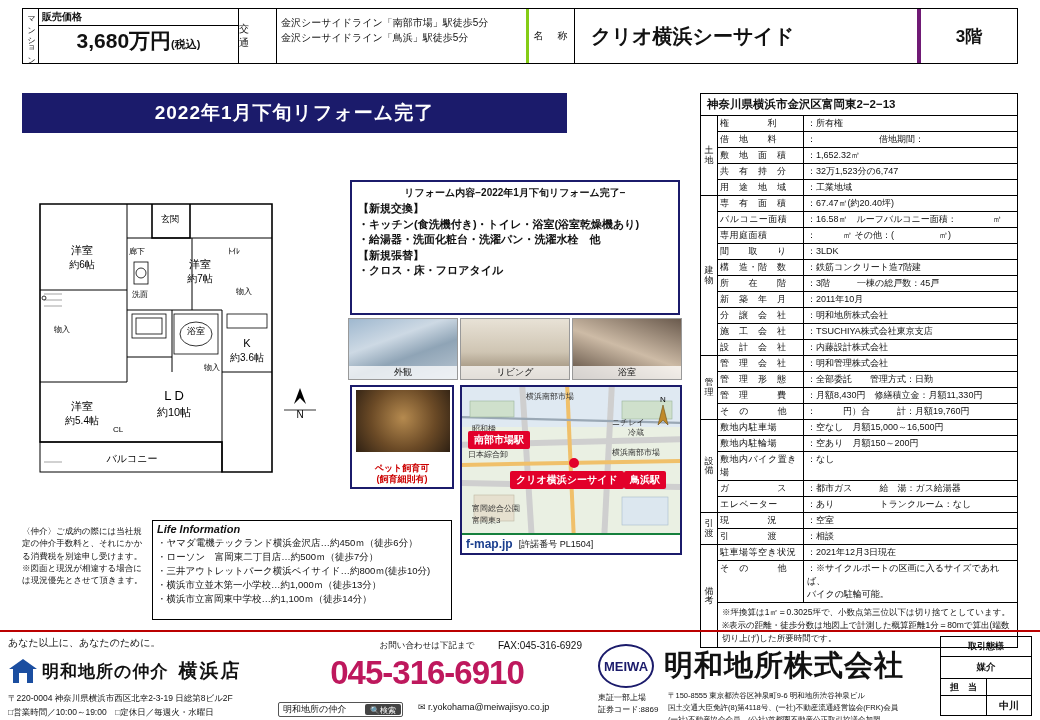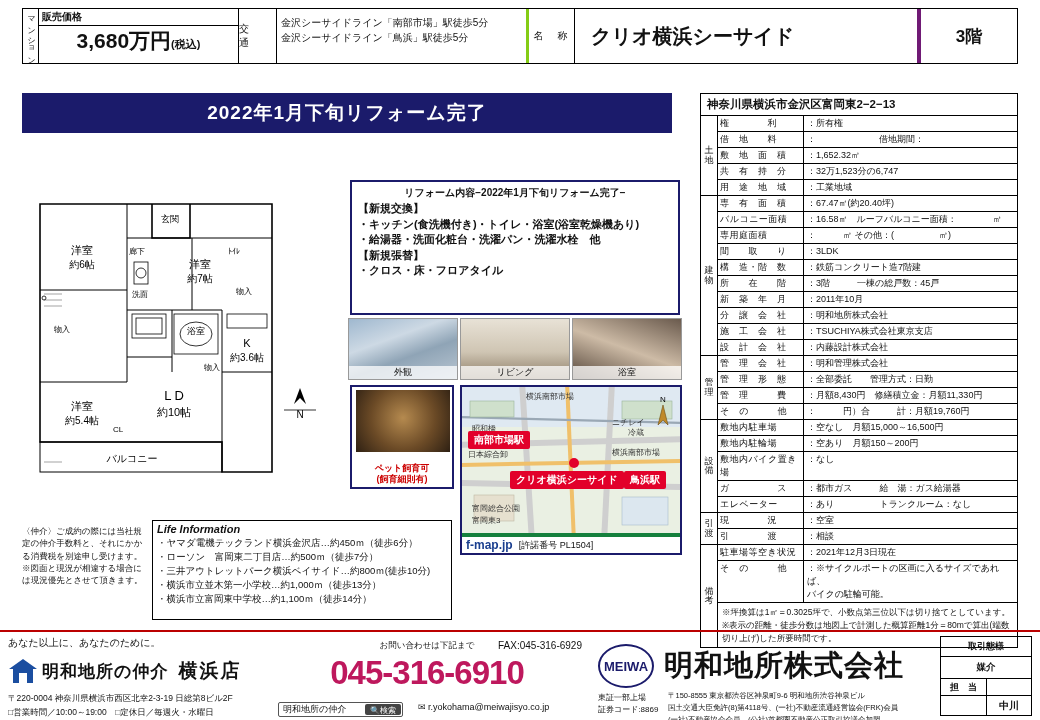--- a/index.html
+++ b/index.html
@@ -21,21 +21,21 @@
   .th-price .val small { font-size:11px; font-weight:bold; }
   .th-traffic { width:290px; border-right:3px solid #84cc16; display:flex; }
   .th-traffic .tl { width:38px; border-right:1px solid #000; font-size:10px; display:flex; align-items:center; justify-content:center; letter-spacing:4px; }
   .th-traffic .tr { flex:1; padding:6px 4px; font-size:10px; line-height:1.5; }
   .th-name { flex:1; border-right:4px solid #701a75; display:flex; }
   .th-name .nl { width:46px; border-right:1px solid #000; font-size:10px; display:flex; align-items:center; justify-content:center; letter-spacing:2px; }
   .th-name .nr { flex:1; display:flex; align-items:center; padding-left:16px; font-size:20px; font-weight:bold; }
   .th-floor { width:96px; display:flex; align-items:center; justify-content:center; font-size:17px; font-weight:bold; }
 
   
-  .banner { position:absolute; left:22px; top:93px; width:650px; height:40px; background:#1b1b6b; border:3px solid #1b1b6b; color:#fff; display:flex; align-items:center; justify-content:center; }
+  .banner { position:absolute; left:22px; top:93px; width:545px; height:40px; background:#1b1b6b; border:3px solid #1b1b6b; color:#fff; display:flex; align-items:center; justify-content:center; }
   .banner span { font-size:19px; font-weight:bold; letter-spacing:1px; color:#fff; }
 
   
   .fp { position:absolute; left:22px; top:142px; width:320px; height:378px; }
   .fp svg { display:block; }
 
   
   .reform { position:absolute; left:350px; top:180px; width:330px; height:135px; border:2px solid #1b1b6b; background:#fff; padding:4px 6px; }
   .reform .rtitle { text-align:center; font-size:10px; font-weight:bold; margin-bottom:1px; }
   .reform .rl { font-size:11px; font-weight:bold; line-height:1.42; }
@@ -52,21 +52,21 @@
 
   
   .petbox { position:absolute; left:350px; top:385px; width:104px; height:104px; border:2px solid #1b1b6b; background:#fff; }
   .petimg { position:absolute; left:4px; top:3px; width:94px; height:62px; background:radial-gradient(circle at 50% 45%, #b58a4f 0%, #6b4a26 55%, #2e2013 100%); }
   .petcap { position:absolute; left:0; bottom:2px; width:100%; text-align:center; font-size:9px; color:#c00; font-weight:bold; line-height:1.25; }
 
   
   .mapbox { position:absolute; left:460px; top:385px; width:222px; height:170px; border:2px solid #1b1b6b; background:#eef3e8; overflow:hidden; }
   .map-label { position:absolute; font-size:8px; color:#333; }
   .map-red { position:absolute; background:#e2002a; color:#fff; font-size:10px; font-weight:bold; padding:2px 6px; border-radius:2px; }
-  .map-foot { position:absolute; left:0; bottom:0; width:100%; height:20px; background:#fff; border-top:4px solid #15803d; display:flex; align-items:center; }
+  .map-foot { position:absolute; left:0; bottom:0; width:100%; height:20px; background:#fff; border-top:2px solid #15803d; display:flex; align-items:center; }
   .map-foot .fm { font-size:12px; font-weight:bold; color:#1b3f8f; padding-left:4px; }
   .map-foot .lic { font-size:9px; padding-left:6px; }
   .compass { position:absolute; right:6px; top:6px; width:22px; height:34px; }
 
   
   .notes { position:absolute; left:22px; top:525px; width:128px; font-size:8.5px; line-height:1.45; }
   .lifebox { position:absolute; left:152px; top:520px; width:300px; height:100px; border:1px solid #000; padding:2px 4px; }
   .lifebox .lt { font-size:11px; font-style:italic; font-weight:bold; margin-bottom:1px; }
   .lifebox li { font-size:9.5px; line-height:1.48; list-style:none; }
   .lifebox ul { margin:0; padding:0; }

